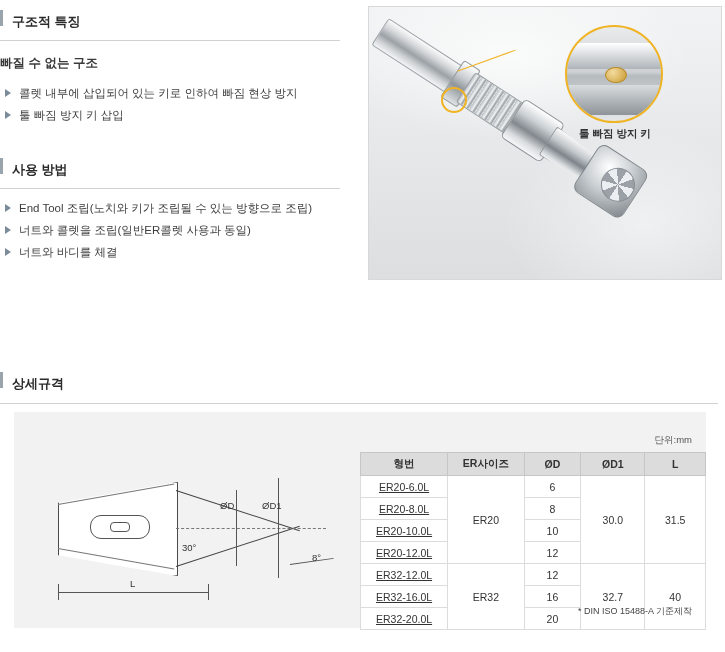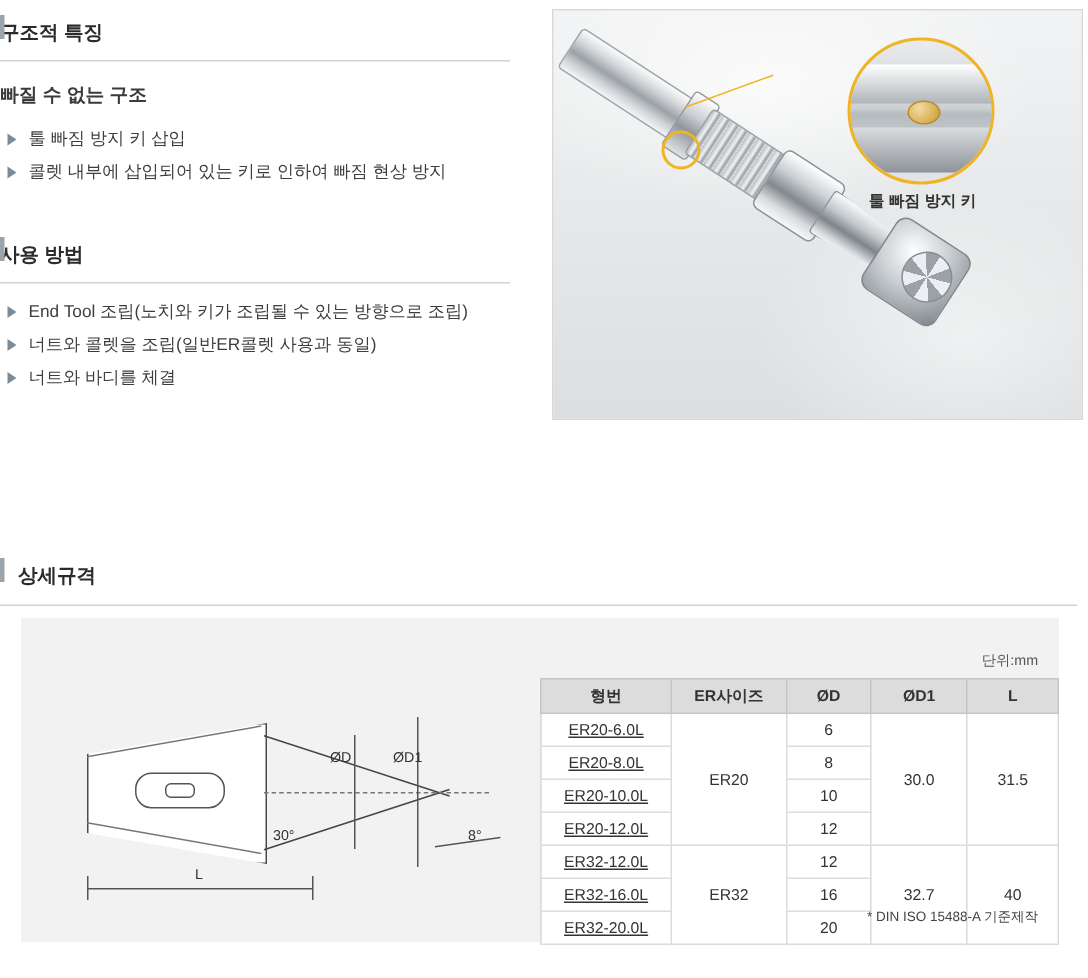--- a/index.html
+++ b/index.html
@@ -22,21 +22,21 @@
     left: 0px;
     top: 8px;
     width: 340px;
   }
 
   .section-head {
     position: relative;
     font-size: 13px;
     font-weight: bold;
     color: #2b2b2b;
-    padding: 5px 0 9px 0;
+    padding: 5px 0 9px 12px;
     border-bottom: 1px solid #d2d2d2;
     margin-bottom: 8px;
   }
   .section-head::before {
     content: "";
     position: absolute;
     left: 0;
     top: 2px;
     width: 3px;
     height: 16px;
@@ -371,22 +371,22 @@
 </head>
 <body>
 
 <div class="left-col">
 
   <div class="section-head">구조적 특징</div>
 
   <div class="sub-head">빠질 수 없는 구조</div>
 
   <ul class="bullets">
+    <li>콜렛 내부에 삽입되어 있는 키로 인하여 빠짐 현상 방지</li>
     <li>툴 빠짐 방지 키 삽입</li>
-    <li>콜렛 내부에 삽입되어 있는 키로 인하여 빠짐 현상 방지</li>
   </ul>
 
   <div class="block2">
     <div class="section-head">사용 방법</div>
     <ul class="bullets">
       <li>End Tool 조립(노치와 키가 조립될 수 있는 방향으로 조립)</li>
       <li>너트와 콜렛을 조립(일반ER콜렛 사용과 동일)</li>
       <li>너트와 바디를 체결</li>
     </ul>
   </div>
@@ -439,21 +439,21 @@
     <div class="dim-label" style="left:180px; top:40px;">ØD</div>
 
     <div class="dim-v" style="left:238px; top:18px; height:100px;"></div>
     <div class="dim-label" style="left:222px; top:40px;">ØD1</div>
 
     <div class="dim-h" style="left:18px; top:132px; width:150px;"></div>
     <div class="dim-v" style="left:18px; top:124px; height:16px;"></div>
     <div class="dim-v" style="left:168px; top:124px; height:16px;"></div>
     <div class="dim-label" style="left:90px; top:118px;">L</div>
 
-    <div class="dim-label" style="left:142px; top:92px;">30°</div>
+    <div class="dim-label" style="left:142px; top:82px;">30°</div>
     <div class="dim-label" style="left:272px; top:92px;">8°</div>
   </div>
 
   <table class="spec">
     <thead>
       <tr>
         <th>형번</th>
         <th>ER사이즈</th>
         <th>ØD</th>
         <th>ØD1</th>

